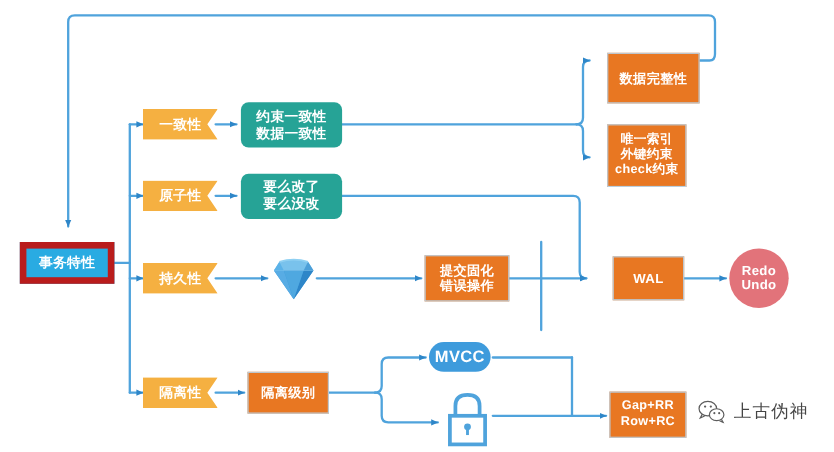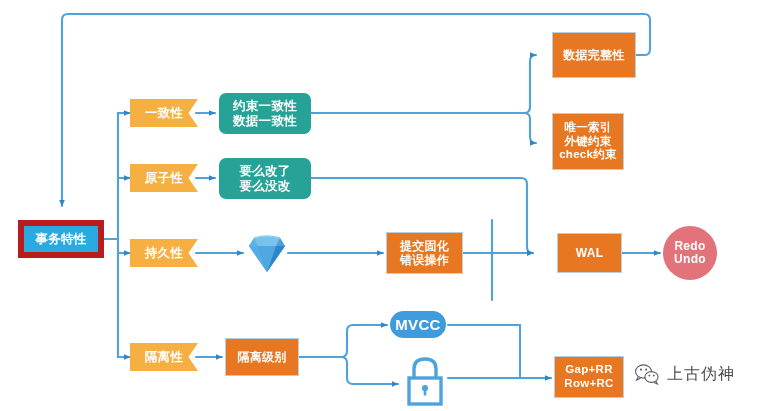--- a/index.html
+++ b/index.html
@@ -168,26 +168,26 @@
     <span class="ln">持久性</span>
   </div>
   <div class="node ribbon" style="left:130px;top:343px;width:68px;height:28px;">
     <span class="ln">隔离性</span>
   </div>
 
   <div class="node teal-rect" style="left:219px;top:93px;width:92px;height:41px;">
     <span class="ln">约束一致性</span>
     <span class="ln">数据一致性</span>
   </div>
-  <div class="node teal-rect" style="left:219px;top:158px;width:92px;height:41px;">
+  <div class="node teal-rect" style="left:219px;top:158px;width:92px;height:41px;font-family:Liberation Mono, monospace;">
     <span class="ln">要么改了</span>
     <span class="ln">要么没改</span>
   </div>
 
-  <div class="node orange-rect" style="left:552px;top:32px;width:84px;height:46px;text-align:center;">
+  <div class="node orange-rect" style="left:552px;top:48px;width:84px;height:46px;text-align:center;">
     <span class="ln">数据完整性</span>
   </div>
   <div class="node orange-rect small" style="left:552px;top:113px;width:72px;height:57px;">
     <span class="ln">唯一索引</span>
     <span class="ln">外键约束</span>
     <span class="ln">check约束</span>
   </div>
   <div class="node orange-rect" style="left:386px;top:232px;width:77px;height:42px;">
     <span class="ln">提交固化</span>
     <span class="ln">错误操作</span>

